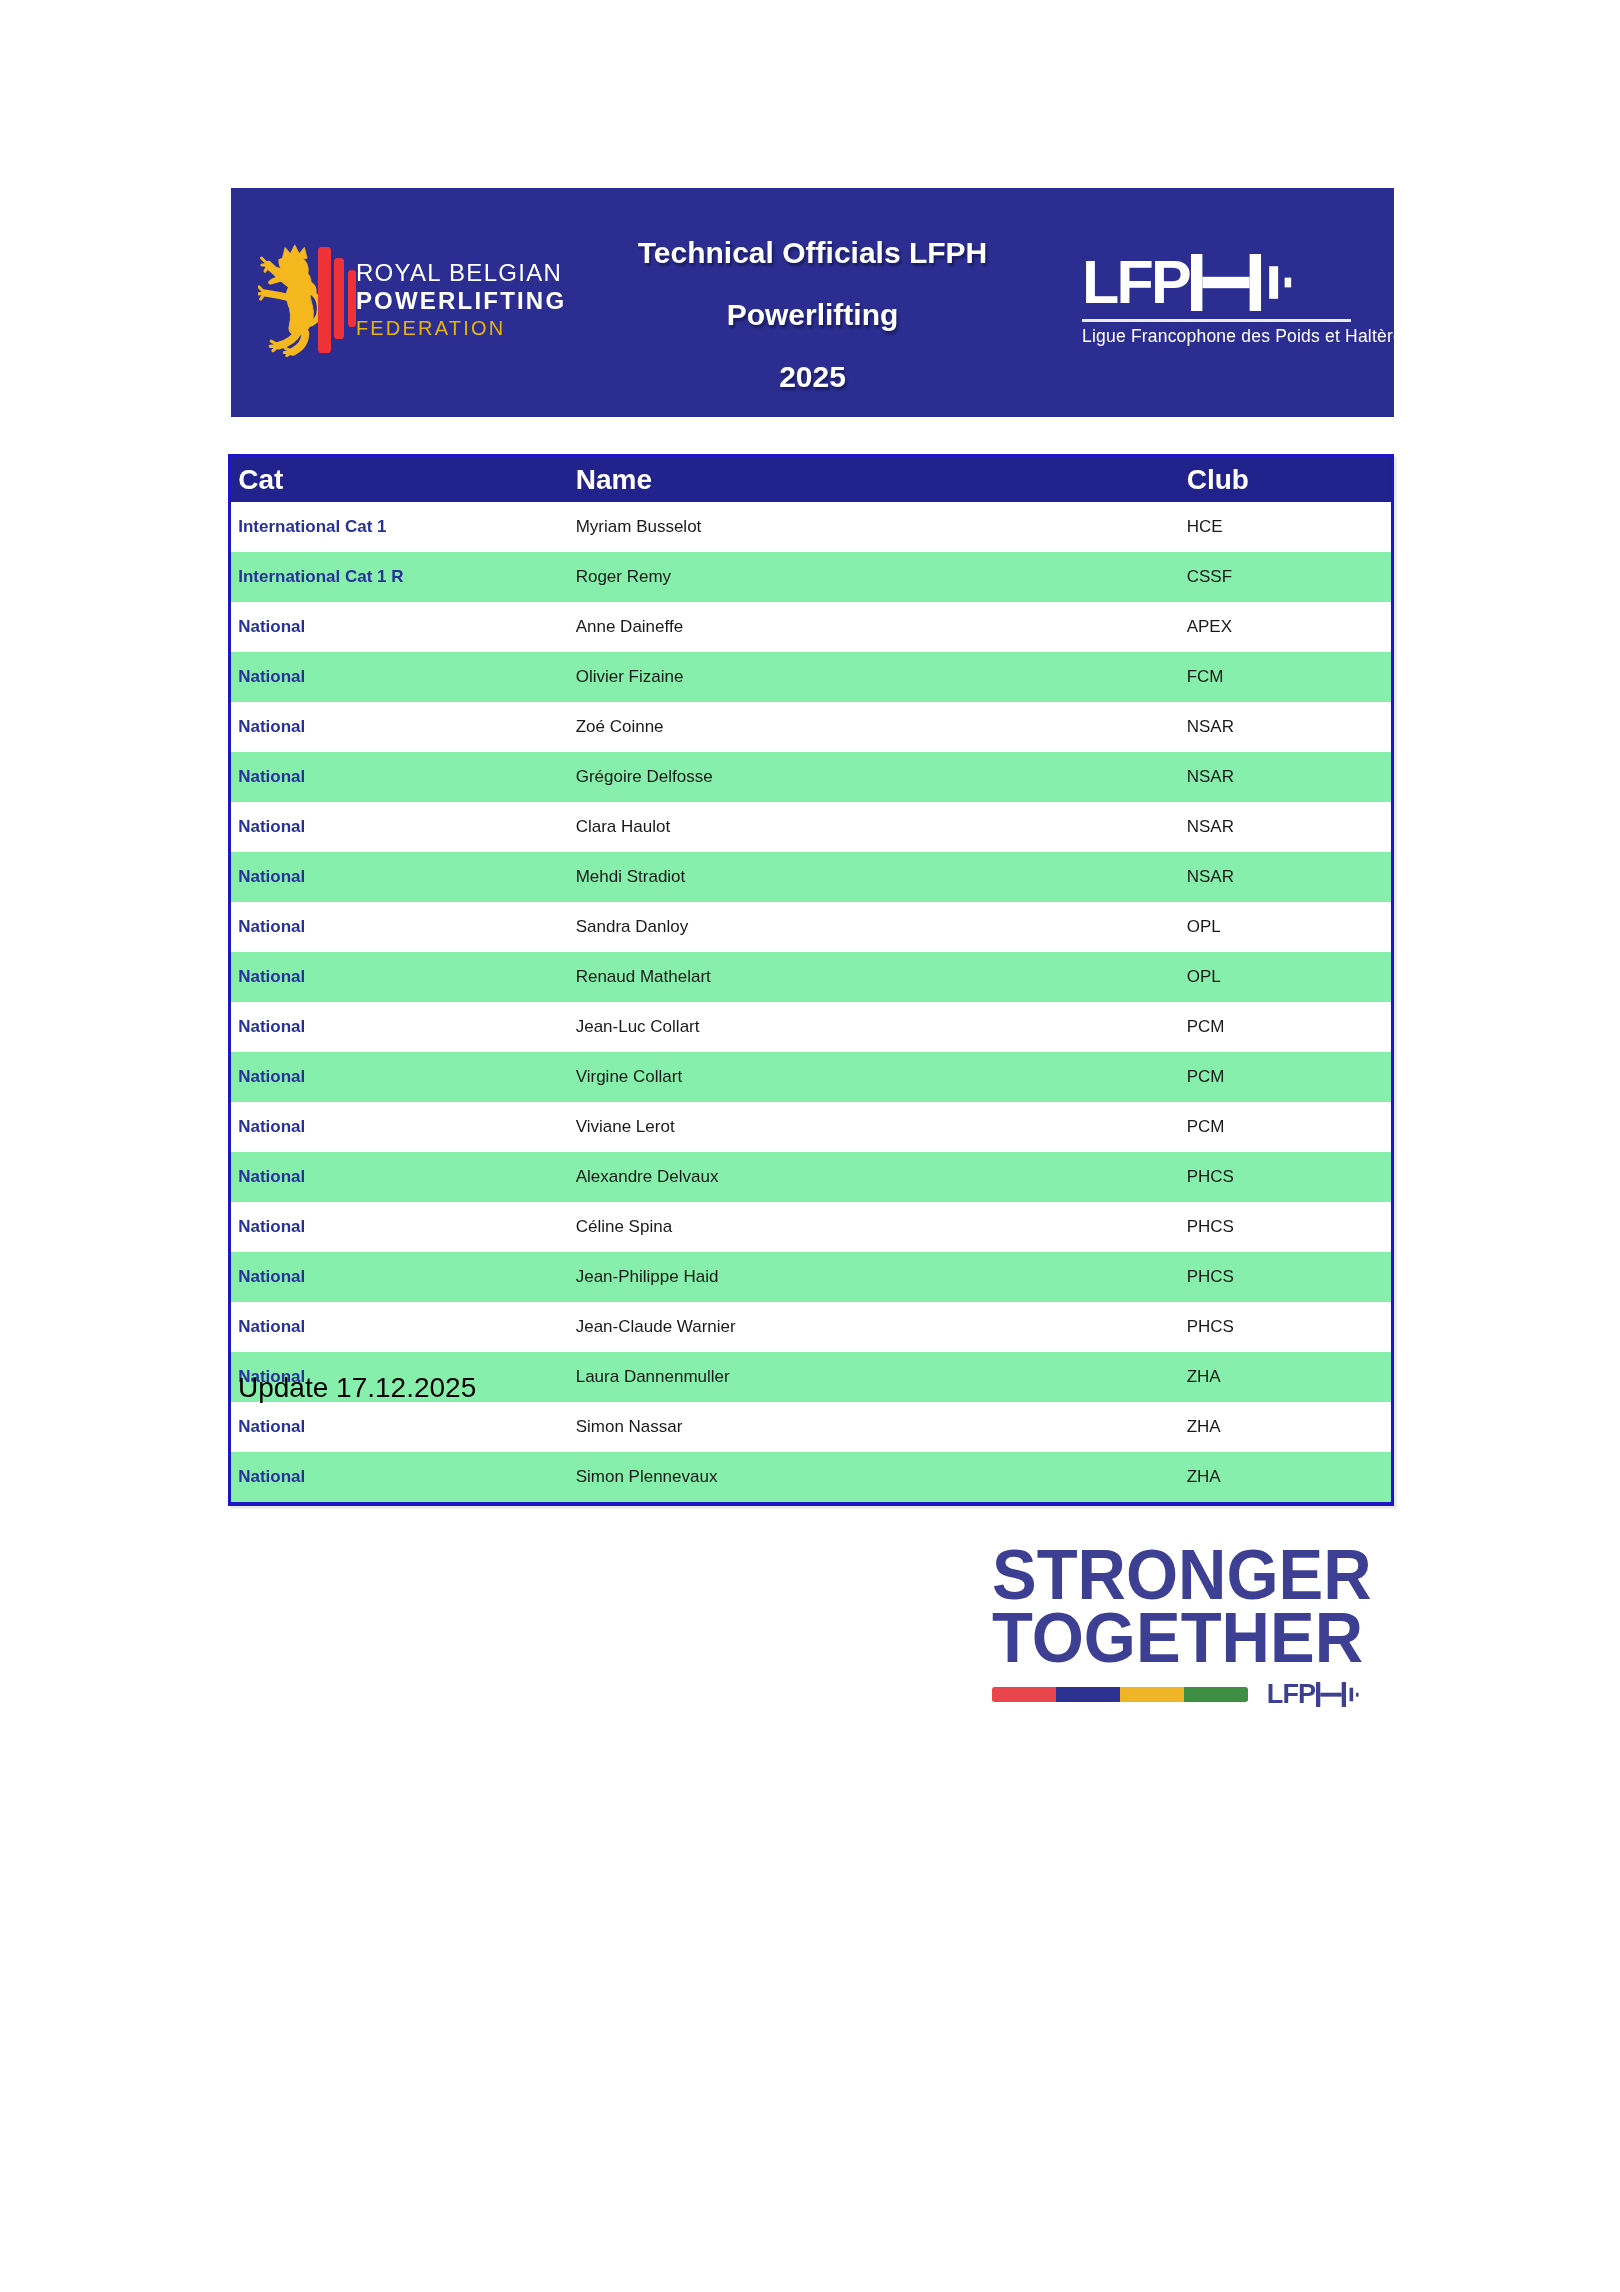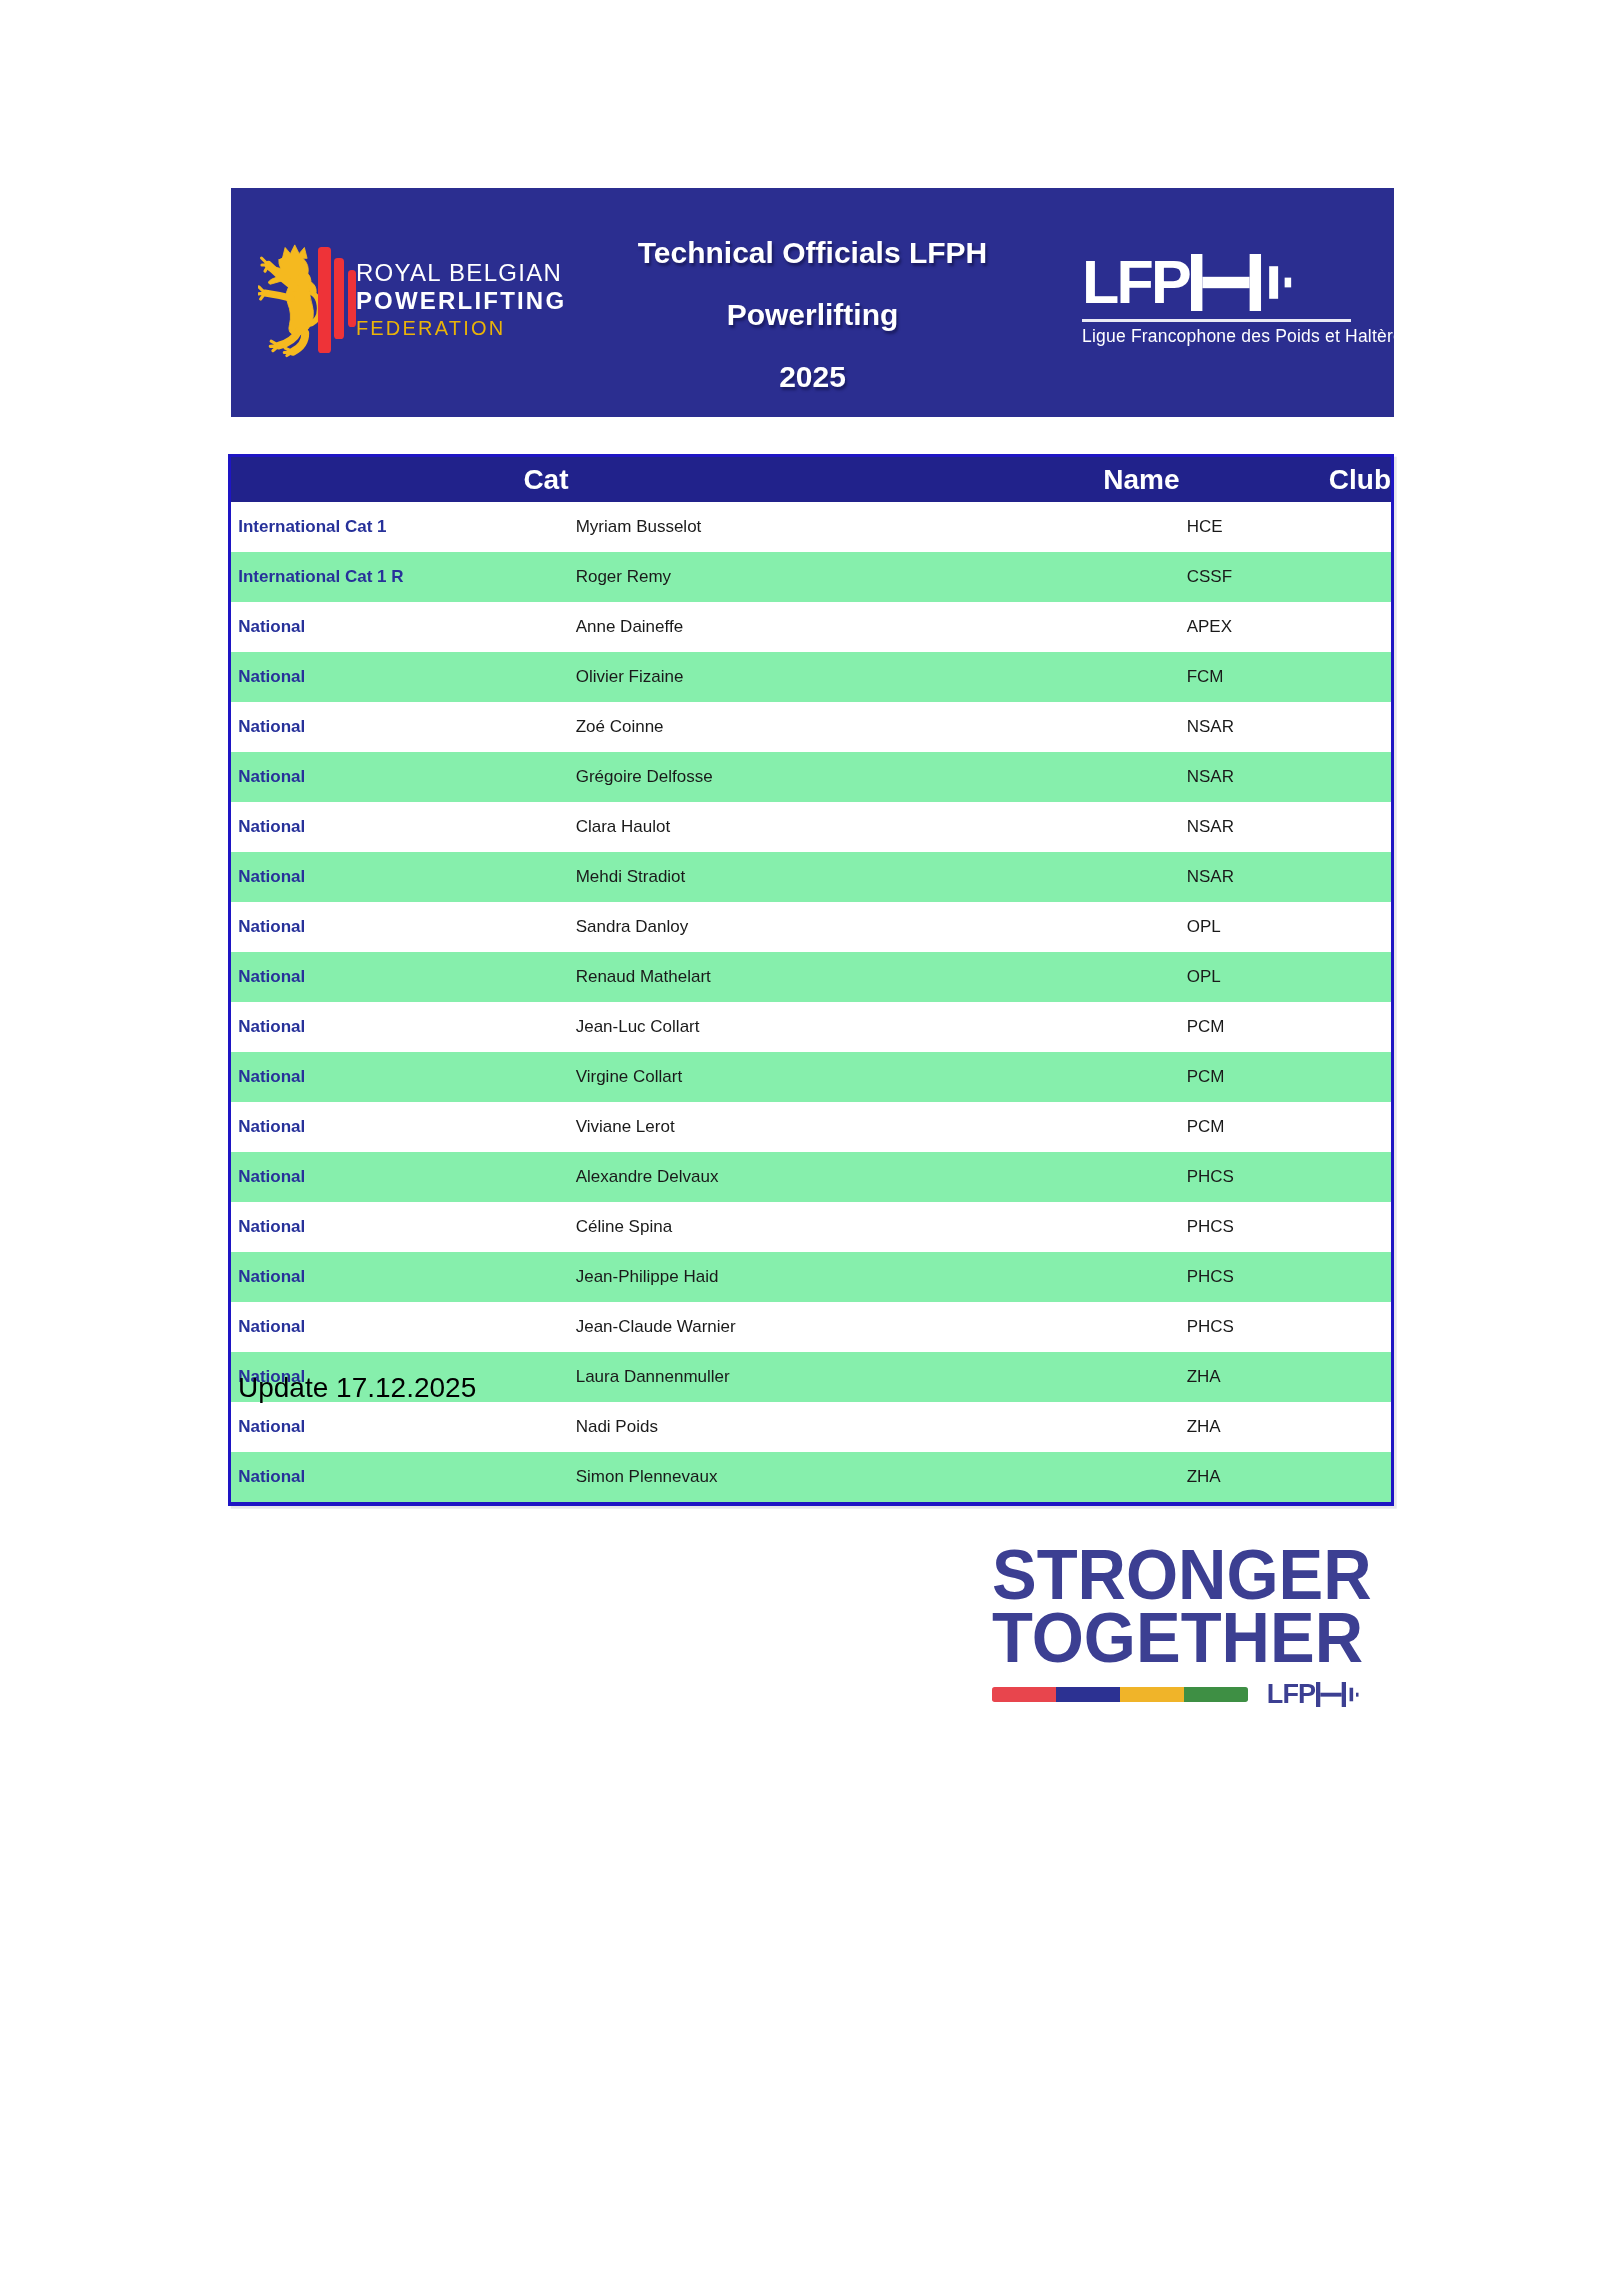--- a/index.html
+++ b/index.html
@@ -40,21 +40,21 @@
 
   
   .officials{
     position:absolute;left:228px;top:454px;width:1166px;
     border-collapse:collapse;table-layout:fixed;
     border:3.6px solid #1e15c4;border-bottom-width:4.5px;
     box-shadow:2.7px 2.7px 0 rgba(140,140,170,.22);
   }
   .officials th{
     background:#21228b;color:#ffffff;font-size:28px;font-weight:700;
-    text-align:right;height:45px;padding:0 0 0 7.2px;
+    text-align:left;height:45px;padding:0 0 0 7.2px;
   }
   .officials td{font-size:17px;height:50px;padding:0 0 0 7.2px;white-space:nowrap;overflow:hidden;}
   .officials tr.alt{background:#86efac;}
   .officials td.cat{color:#27319a;font-weight:700;}
   .officials td.name,.officials td.club{color:#1a1a1a;font-weight:400;}
 
   .update{position:absolute;left:238px;top:1372px;font-size:28px;color:#000;}
 
   
   .stlogo{position:absolute;left:992px;top:1542px;width:373px;color:#3c3f92;}
@@ -226,21 +226,21 @@
           <td class="name">Jean-Claude Warnier</td>
           <td class="club">PHCS</td>
         </tr>
         <tr class="alt">
           <td class="cat">National</td>
           <td class="name">Laura Dannenmuller</td>
           <td class="club">ZHA</td>
         </tr>
         <tr>
           <td class="cat">National</td>
-          <td class="name">Nadi Poids</td>
+          <td class="name">Simon Nassar</td>
           <td class="club">ZHA</td>
         </tr>
         <tr class="alt">
           <td class="cat">National</td>
           <td class="name">Simon Plennevaux</td>
           <td class="club">ZHA</td>
         </tr>
       </tbody>
   </table>
 

